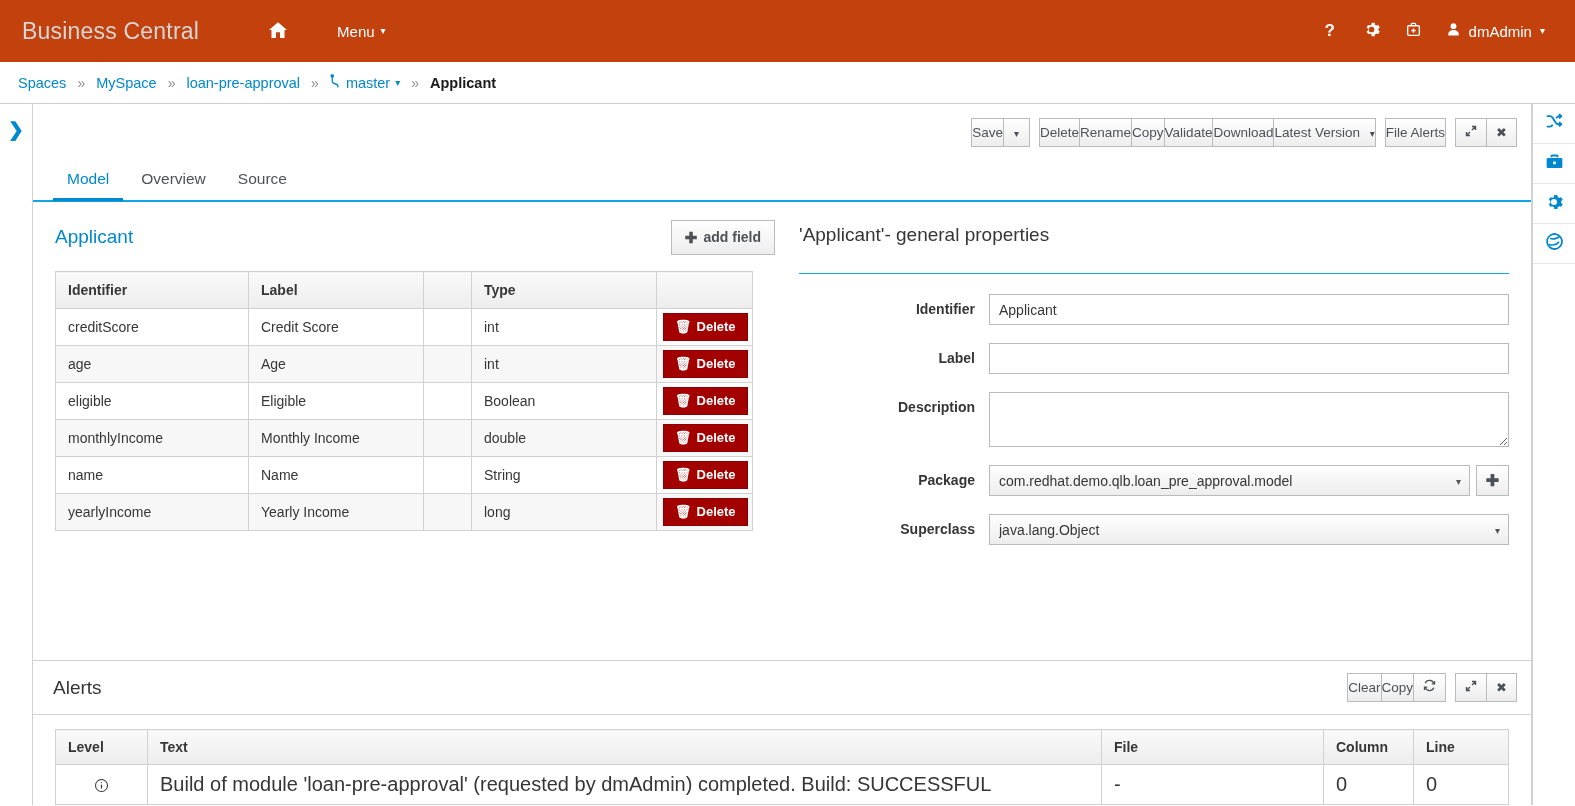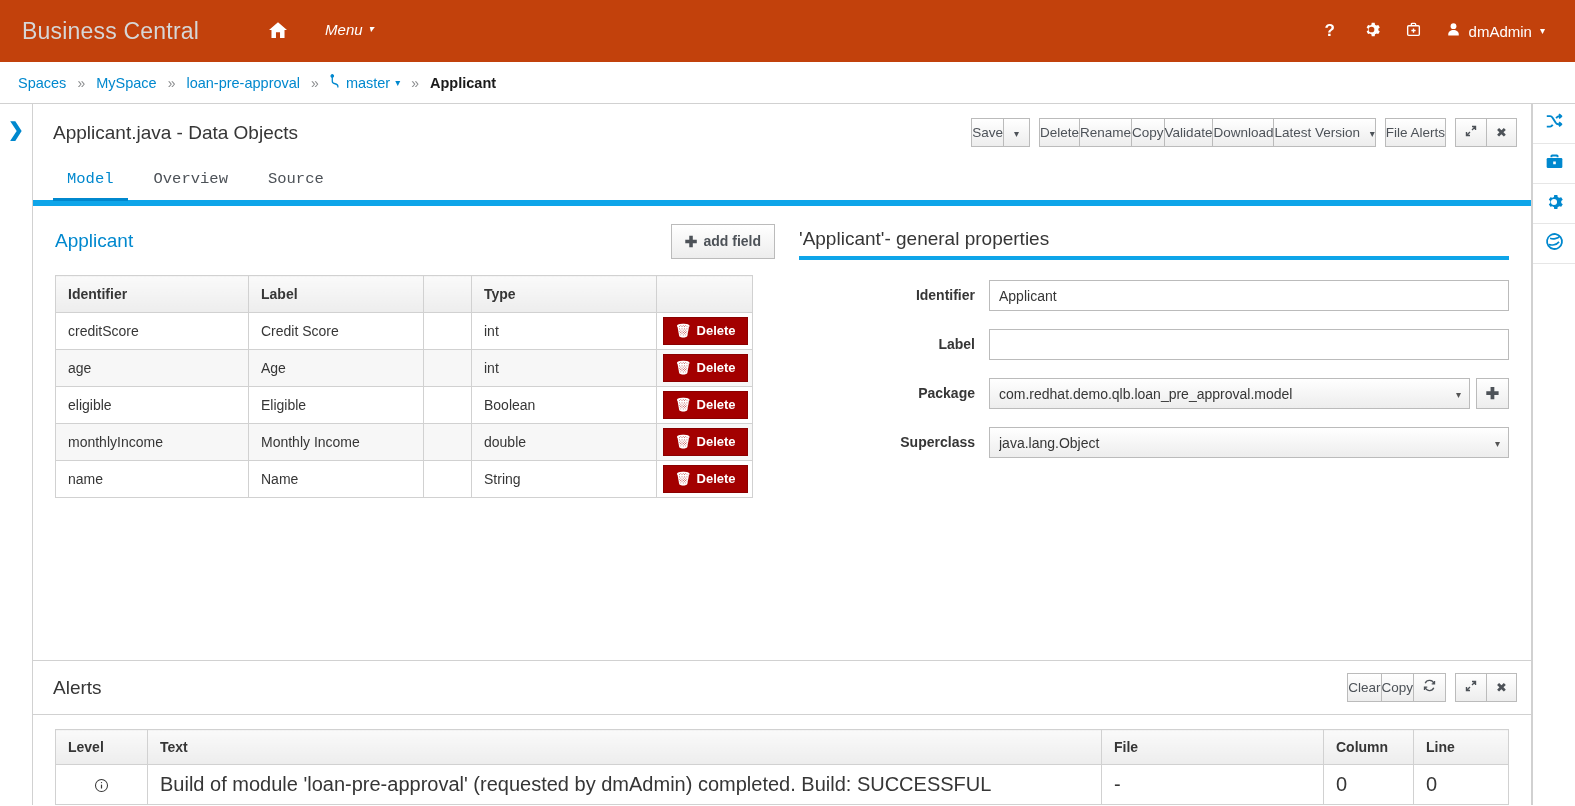--- a/index.html
+++ b/index.html
@@ -23,24 +23,23 @@
   }
   .brand {
     font-size: 23px;
     font-weight: 300;
     letter-spacing: .2px;
     color: #d6d6d6;
     white-space: nowrap;
   }
   .mh-nav {
     display: flex;
-    align-items: flex-start;
+    align-items: center;
     margin-left: 54px;
-    gap: 6px;
-    font-style: italic;
+    gap: 18px;
   }
   .mh-item {
     display: flex; align-items: center; gap: 6px;
     padding: 8px 16px;
     font-size: 15px;
     color: #fff;
     cursor: pointer;
     white-space: nowrap;
   }
   .mh-right {
@@ -165,23 +164,22 @@
     line-height: 17px;
   }
   .btn-group .btn + .btn { margin-left: -1px; }
   .btn-caret { padding: 5px 10px; }
   .btn-ico { padding: 5px 9px; font-size: 13px; }
 
   
   .tabs {
     display: flex;
     padding: 0 20px;
-    border-bottom: 6px solid #0ea5e9;
-    gap: 12px;
-    font-family: Liberation Mono, monospace;
+    border-bottom: 2px solid #0ea5e9;
+    gap: 4px;
   }
   .tab {
     padding: 11px 14px 10px;
     font-size: 15.5px;
     color: #4d5258;
     cursor: pointer;
     border-bottom: 3px solid transparent;
     margin-bottom: -1px;
     white-space: nowrap;
   }
@@ -264,22 +262,22 @@
     align-items: center;
     gap: 5px;
     font-family: "Liberation Sans", sans-serif;
     line-height: 16px;
   }
 
   
   .gp-title {
     font-size: 19px;
     color: #363636;
-    padding-bottom: 6px;
-    border-bottom: 4px solid #0ea5e9;
+    padding-bottom: 27px;
+    border-bottom: 1px solid #0ea5e9;
     margin-bottom: 20px;
     white-space: nowrap;
   }
   .form-row {
     display: flex;
     align-items: flex-start;
     margin-bottom: 18px;
   }
   .form-label {
     width: 190px;
@@ -473,21 +471,20 @@
 
   <div class="left-rail">
     <span class="rail-toggle">❯</span>
   </div>
 
   <div class="center">
 
     <div class="editor-panel">
 
       <div class="editor-head">
-        <div class="editor-title">Applicant.java - Data Objects</div>
         <div class="editor-actions">
           <div class="btn-group">
             <button class="btn">Save</button>
             <button class="btn btn-caret">
               <span class="caret">▾</span>
             </button>
           </div>
           <div class="btn-group">
             <button class="btn">Delete</button>
             <button class="btn">Rename</button>
@@ -596,20 +593,32 @@
                 <td class="c-label">Name</td>
                 <td class="c-gap"></td>
                 <td class="c-type">String</td>
                 <td class="c-act">
                   <button class="del-btn">
                     <span>🗑</span>
                     <span>Delete</span>
                   </button>
                 </td>
               </tr>
+              <tr>
+                <td class="c-ident">yearlyIncome</td>
+                <td class="c-label">Yearly Income</td>
+                <td class="c-gap"></td>
+                <td class="c-type">long</td>
+                <td class="c-act">
+                  <button class="del-btn">
+                    <span>🗑</span>
+                    <span>Delete</span>
+                  </button>
+                </td>
+              </tr>
             </tbody>
           </table>
         </div>
 
         <div class="col-right">
           <div class="gp-title">'Applicant'- general properties</div>
 
           <div class="form-row">
             <div class="form-label">Identifier</div>
             <div class="form-ctl">
@@ -617,20 +626,26 @@
             </div>
           </div>
 
           <div class="form-row">
             <div class="form-label">Label</div>
             <div class="form-ctl">
               <input class="inp" type="text" value="" style="">
             </div>
           </div>
 
+          <div class="form-row">
+            <div class="form-label">Description</div>
+            <div class="form-ctl">
+              <textarea class="inp" style=""></textarea>
+            </div>
+          </div>
 
           <div class="form-row">
             <div class="form-label">Package</div>
             <div class="form-ctl">
               <div class="sel-wrap">
                 <select class="sel">
                   <option>com.redhat.demo.qlb.loan_pre_approval.model</option>
                 </select>
                 <span class="sel-caret">▾</span>
               </div>

